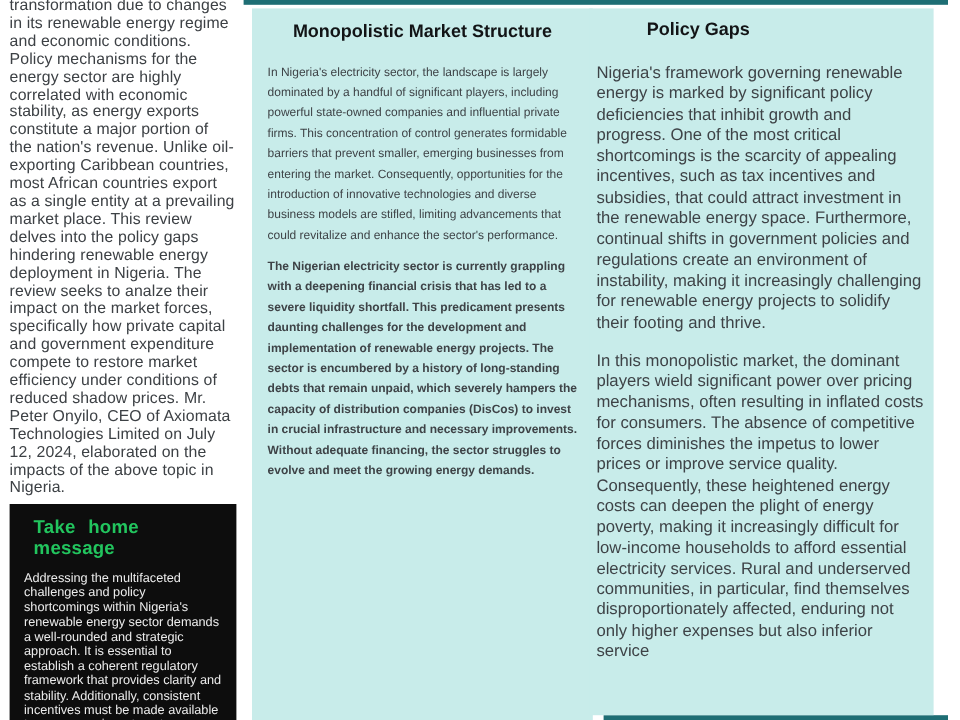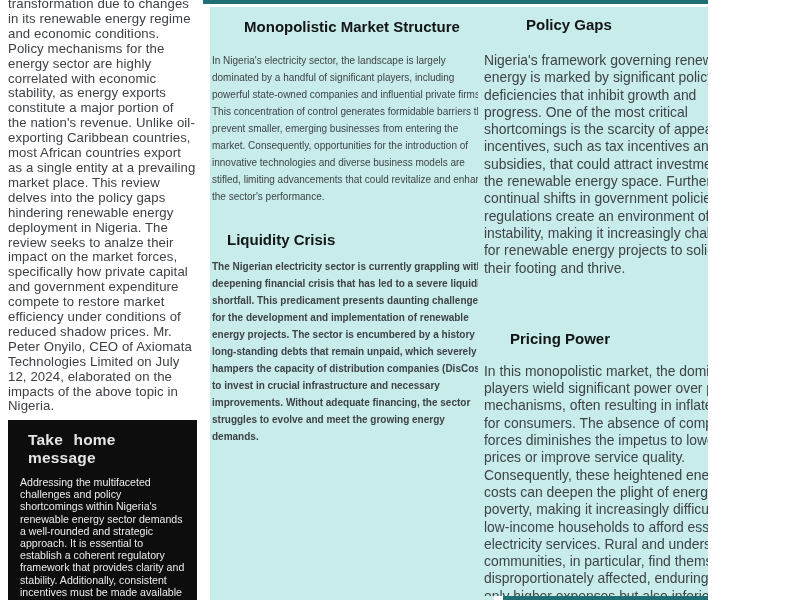--- a/index.html
+++ b/index.html
@@ -1,18 +1,18 @@
 <!DOCTYPE html>
 <html><head>
 <meta charset="utf-8">
 <style>
   html, body { margin: 0; padding: 0; background: #ffffff; }
   .page {
     position: relative;
-    width: 708px;
+    width: 800px;
     height: 600px;
     background: #ffffff;
     overflow: hidden;
     font-family: "Liberation Sans", sans-serif;
   }
 
   
   .left-col {
     position: absolute;
     left: 8px;
@@ -30,21 +30,21 @@
     left: 8px;
     top: 420px;
     width: 189px;
     height: 180px;
     background: #0d0d0d;
     box-sizing: border-box;
     padding: 9px 12px 0 12px;
     overflow: hidden;
   }
   .dark-box-title {
-    color: #e5e5e5;
+    color: #22c55e;
     font-weight: bold;
     font-size: 15.5px;
     word-spacing: 6px;
     letter-spacing: 0.2px;
     margin: 2px 0 9px 8px;
   }
   .dark-box-body {
     color: #ececec;
     font-size: 10.6px;
     line-height: 12.2px;
@@ -73,24 +73,24 @@
     position: absolute;
     background: #c8ecea;
     box-sizing: border-box;
     overflow: hidden;
   }
   .card-mid {
     left: 210px;
     top: 7px;
     width: 284px;
     height: 593px;
-    padding: 10px 2px;
+    padding: 10px 13px;
   }
   .card-right {
-    left: 478px;
+    left: 491px;
     top: 7px;
     width: 287px;
     height: 589px;
     padding: 8px 8px 8px 6px;
   }
 
   .sec-title {
     font-weight: bold;
     color: #121416;
     font-size: 15px;
@@ -126,24 +126,22 @@
     <div class="dark-box-title">Take home message</div>
     <div class="dark-box-body">Addressing the multifaceted challenges and policy shortcomings within Nigeria's renewable energy sector demands a well-rounded and strategic approach. It is essential to establish a coherent regulatory framework that provides clarity and stability. Additionally, consistent incentives must be made available to encourage investment, alongside initiatives aimed at promoting competition within the electricity market. To foster an environment conducive to</div>
   </div>
 
   <div class="top-bar"></div>
   <div class="bottom-bar-right"></div>
 
   <div class="card card-mid">
     <div class="sec-title center">Monopolistic Market Structure</div>
     <div class="sec-body sec-body-1">In Nigeria's electricity sector, the landscape is largely dominated by a handful of significant players, including powerful state-owned companies and influential private firms. This concentration of control generates formidable barriers that prevent smaller, emerging businesses from entering the market. Consequently, opportunities for the introduction of innovative technologies and diverse business models are stifled, limiting advancements that could revitalize and enhance the sector's performance.</div>
-    <div class="sec-title indent-sm sec-title-2">Liquidity Crisis</div>
     <div class="sec-body sec-body-2">The Nigerian electricity sector is currently grappling with a deepening financial crisis that has led to a severe liquidity shortfall. This predicament presents daunting challenges for the development and implementation of renewable energy projects. The sector is encumbered by a history of long-standing debts that remain unpaid, which severely hampers the capacity of distribution companies (DisCos) to invest in crucial infrastructure and necessary improvements. Without adequate financing, the sector struggles to evolve and meet the growing energy demands.</div>
   </div>
 
   <div class="card card-right">
     <div class="sec-title indent-lg">Policy Gaps</div>
     <div class="sec-body sec-body-1">Nigeria's framework governing renewable energy is marked by significant policy deficiencies that inhibit growth and progress. One of the most critical shortcomings is the scarcity of appealing incentives, such as tax incentives and subsidies, that could attract investment in the renewable energy space. Furthermore, continual shifts in government policies and regulations create an environment of instability, making it increasingly challenging for renewable energy projects to solidify their footing and thrive.</div>
-    <div class="sec-title indent-md sec-title-2">Pricing Power</div>
     <div class="sec-body sec-body-2">In this monopolistic market, the dominant players wield significant power over pricing mechanisms, often resulting in inflated costs for consumers. The absence of competitive forces diminishes the impetus to lower prices or improve service quality. Consequently, these heightened energy costs can deepen the plight of energy poverty, making it increasingly difficult for low-income households to afford essential electricity services. Rural and underserved communities, in particular, find themselves disproportionately affected, enduring not only higher expenses but also inferior service</div>
   </div>
 
 </div>
 
 </body></html>

